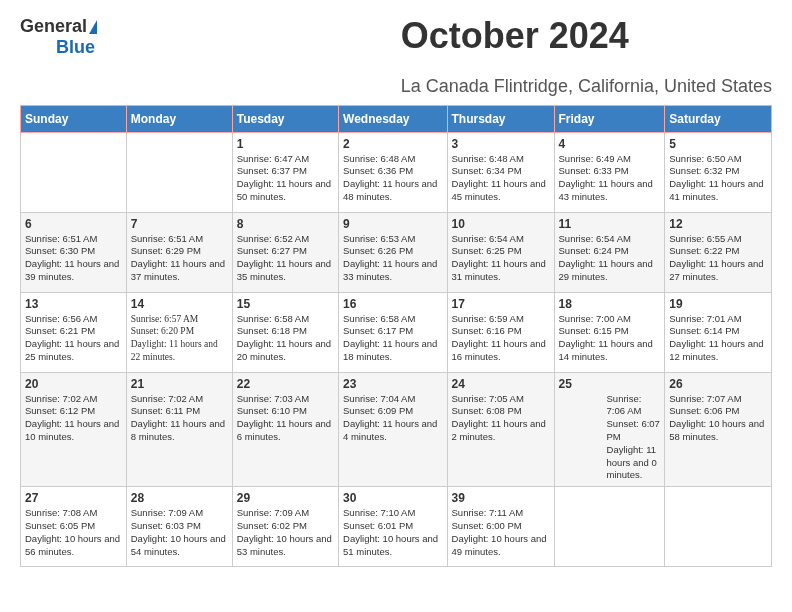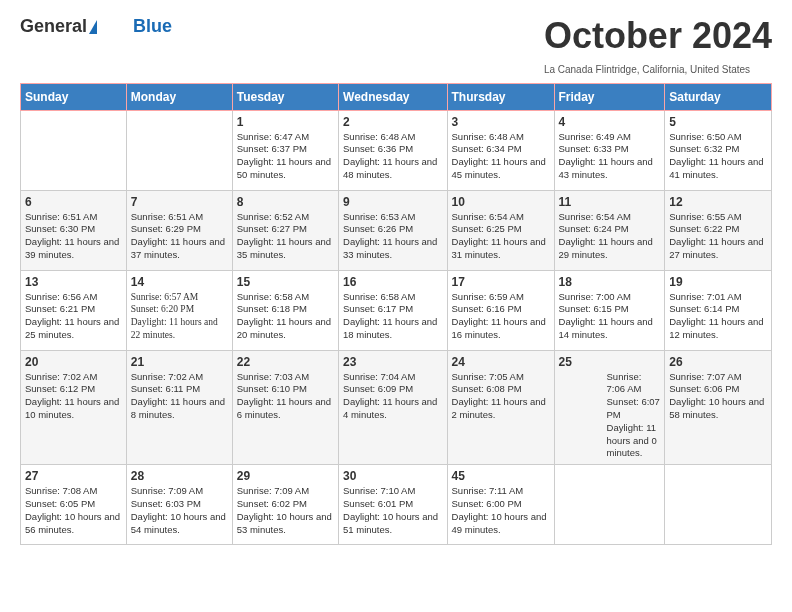--- a/index.html
+++ b/index.html
@@ -11,21 +11,21 @@
       padding: 16px 20px;
     }
     .header {
       display: flex;
       align-items: flex-start;
       justify-content: space-between;
       margin-bottom: 8px;
     }
     .logo {
       display: flex;
-      flex-direction: row;
+      flex-direction: column;
       align-items: flex-start;
     }
     .logo-general {
       font-size: 18px;
       font-weight: bold;
       color: #333;
     }
     .logo-blue {
       font-size: 18px;
       font-weight: bold;
@@ -47,23 +47,23 @@
     }
     .title-section {
     }
     .month-title {
       font-size: 36px;
       font-weight: bold;
       color: #333;
       line-height: 1.1;
     }
     .location {
-      font-size: 10px;
+      font-size: 18px;
       color: #555;
-      margin-top: 8px;
+      margin-top: 20px;
     }
     table {
       width: 100%;
       border-collapse: collapse;
       font-size: 10px;
     }
     thead tr th {
       background-color: #3a7fc1;
       color: #fff;
       font-size: 12px;
@@ -314,21 +314,21 @@
 Sunset: 6:02 PM
 Daylight: 10 hours and 53 minutes.</div>
         </td>
         <td>
           <span class="day-num">30</span>
           <div class="day-info" style="white-space: pre-line;">Sunrise: 7:10 AM
 Sunset: 6:01 PM
 Daylight: 10 hours and 51 minutes.</div>
         </td>
         <td>
-          <span class="day-num">45</span>
+          <span class="day-num">39</span>
           <div class="day-info" style="white-space: pre-line;">Sunrise: 7:11 AM
 Sunset: 6:00 PM
 Daylight: 10 hours and 49 minutes.</div>
         </td>
         <td class="empty"></td>
         <td class="empty"></td>
       </tr>
     </tbody>
 </table>
 

